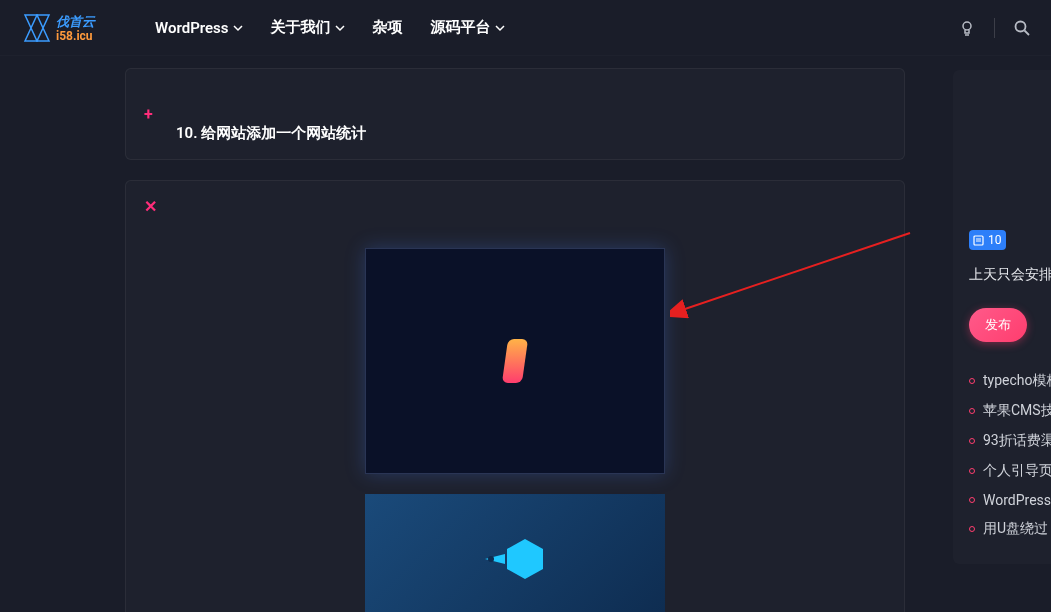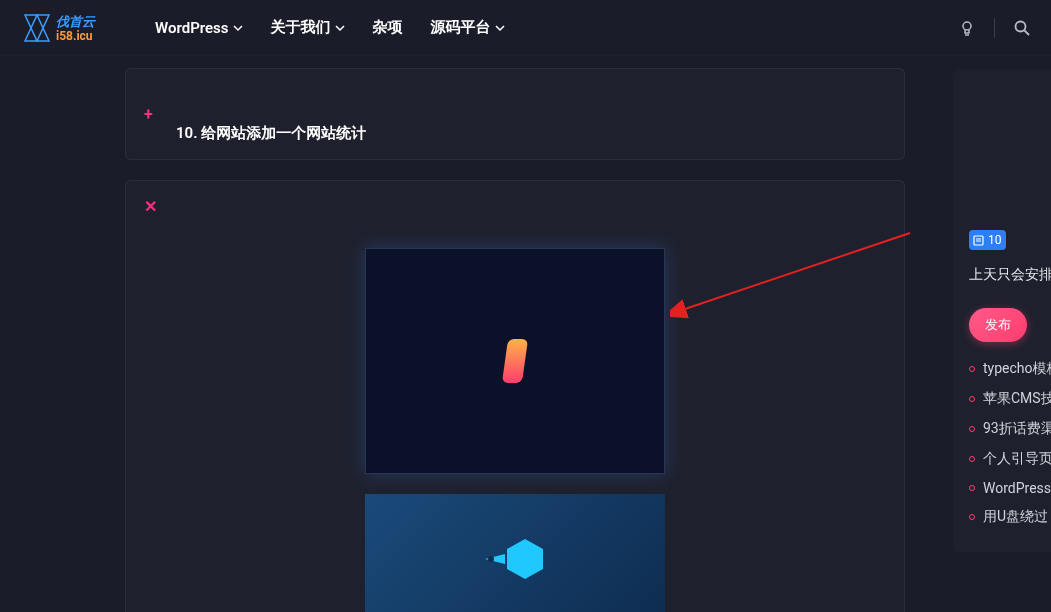--- a/index.html
+++ b/index.html
@@ -140,21 +140,21 @@
     }
     .pink-btn {
       background: linear-gradient(135deg, #ff5a8a, #ff3d6e);
       color: #fff;
       border: none;
       padding: 8px 16px;
       border-radius: 18px;
       font-size: 13px;
       cursor: pointer;
       box-shadow: 0 2px 8px rgba(255,61,110,0.4);
-      margin-bottom: 12px;
+      margin-bottom: 24px;
       white-space: nowrap;
     }
     .side-list { list-style: none; }
     .side-list li {
       display: flex;
       align-items: center;
       gap: 8px;
       font-size: 14px;
       color: #d0d3da;
       padding: 6px 0;

